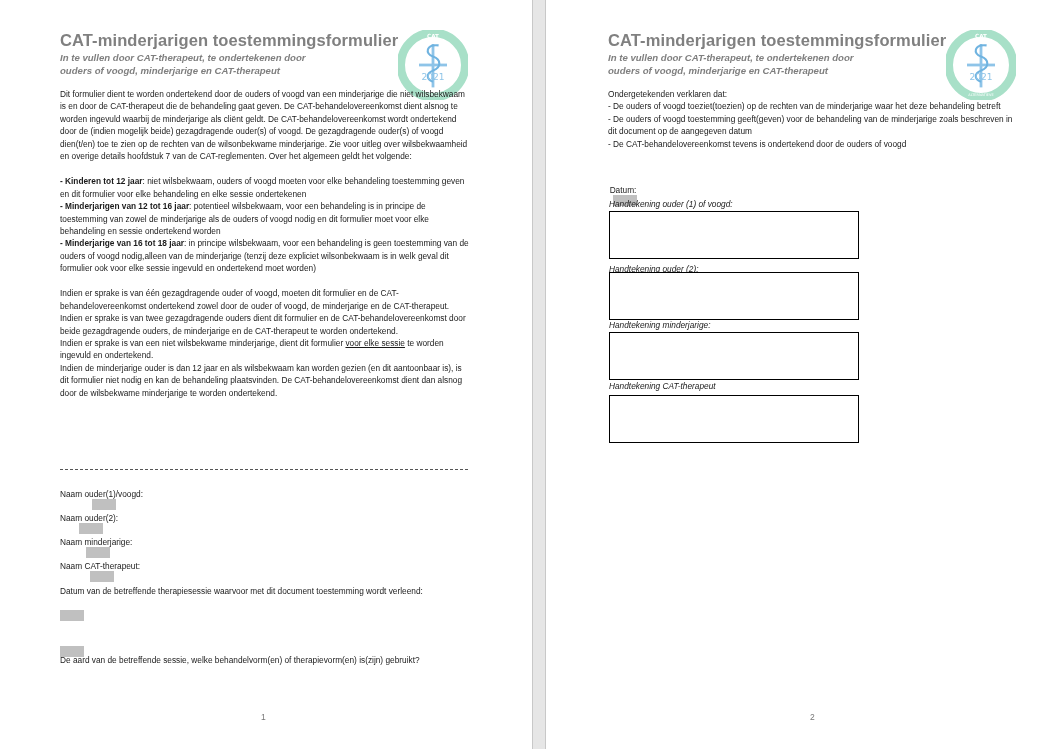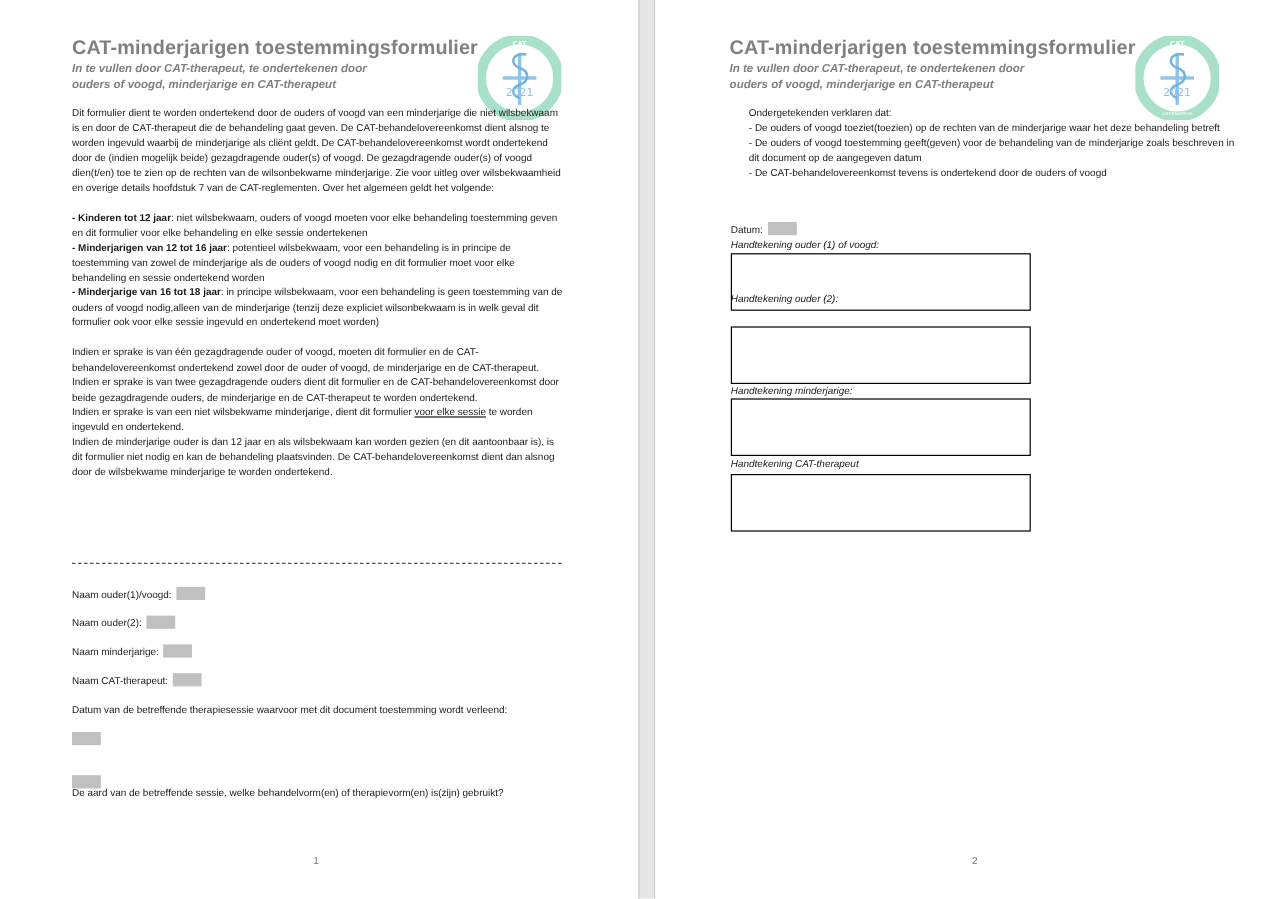--- a/index.html
+++ b/index.html
@@ -29,21 +29,21 @@
   .body-text {
     position:absolute; font-size:8.3px; line-height:12.45px; color:#1a1a1a;
   }
   .body-text p { margin:0; }
   .b { font-weight:bold; }
   .u-i { text-decoration:underline; }
   .divider {
     position:absolute; left:60px; width:408px; height:0;
     border-top:1px dashed #555; 
   }
-  .field-row { position:absolute; left:60px; font-size:8.3px; white-space:nowrap; display:flex; align-items:center; }
+  .field-row { position:absolute; left:60px; font-size:8.3px; white-space:nowrap; display:flex; align-items:center;flex-direction:column; }
   .fill { display:inline-block; background:#c0c0c0; height:11px; width:24px; margin-left:4px; cursor:text; }
   .fill.solo { margin-left:0; }
   .sig-label { position:absolute; left:609px; font-size:8.3px; font-style:italic; color:#1a1a1a; white-space:nowrap; }
   .sig-box { position:absolute; left:609px; width:250px; height:46px; border:1px solid #000; box-sizing:border-box; background:#fff; cursor:crosshair; }
   .page-num { position:absolute; font-size:8.5px; color:#777; }
 </style>
 </head>
 <body>
 
 <svg width="0" height="0" style="position:absolute">
@@ -120,37 +120,37 @@
 <div class="page" id="page2">
   <div class="title" style="left:62px; top:31px;">CAT-minderjarigen toestemmingsformulier</div>
   <div class="subtitle" style="left:62px; top:51px;">
     <div>In te vullen door CAT-therapeut, te ondertekenen door</div>
     <div>ouders of voogd, minderjarige en CAT-therapeut</div>
   </div>
   <svg class="logo" style="left:400px; top:30px;">
       <use href="#cat-logo"></use>
     </svg>
 
-  <div class="body-text" style="left:62px; top:88px; width:412px;margin-left:16px;">
+  <div class="body-text" style="left:62px; top:88px; width:412px;">
     <p>Ondergetekenden verklaren dat:</p>
     <p>- De ouders of voogd toeziet(toezien) op de rechten van de minderjarige waar het deze behandeling betreft</p>
     <p>- De ouders of voogd toestemming geeft(geven) voor de behandeling van de minderjarige zoals beschreven in dit document op de aangegeven datum</p>
     <p>- De CAT-behandelovereenkomst tevens is ondertekend door de ouders of voogd</p>
   </div>
 </div>
 
 <div class="field-row" style="left:609px; top:185px;">
   <span>Datum:</span>
   <span class="fill"></span>
 </div>
 
 <div class="sig-label" style="top:199px;">Handtekening ouder (1) of voogd:</div>
 <div class="sig-box" style="top:211px; height:48px;"></div>
 
-<div class="sig-label" style="top:244px;">Handtekening ouder (2):</div>
+<div class="sig-label" style="top:264px;">Handtekening ouder (2):</div>
 <div class="sig-box" style="top:272px; height:48px;"></div>
 
 <div class="sig-label" style="top:320px;">Handtekening minderjarige:</div>
 <div class="sig-box" style="top:332px; height:48px;"></div>
 
 <div class="sig-label" style="top:381px;">Handtekening CAT-therapeut</div>
 <div class="sig-box" style="top:395px; height:48px;"></div>
 
 <div class="page-num" style="left:810px; top:712px;">2</div>
 

